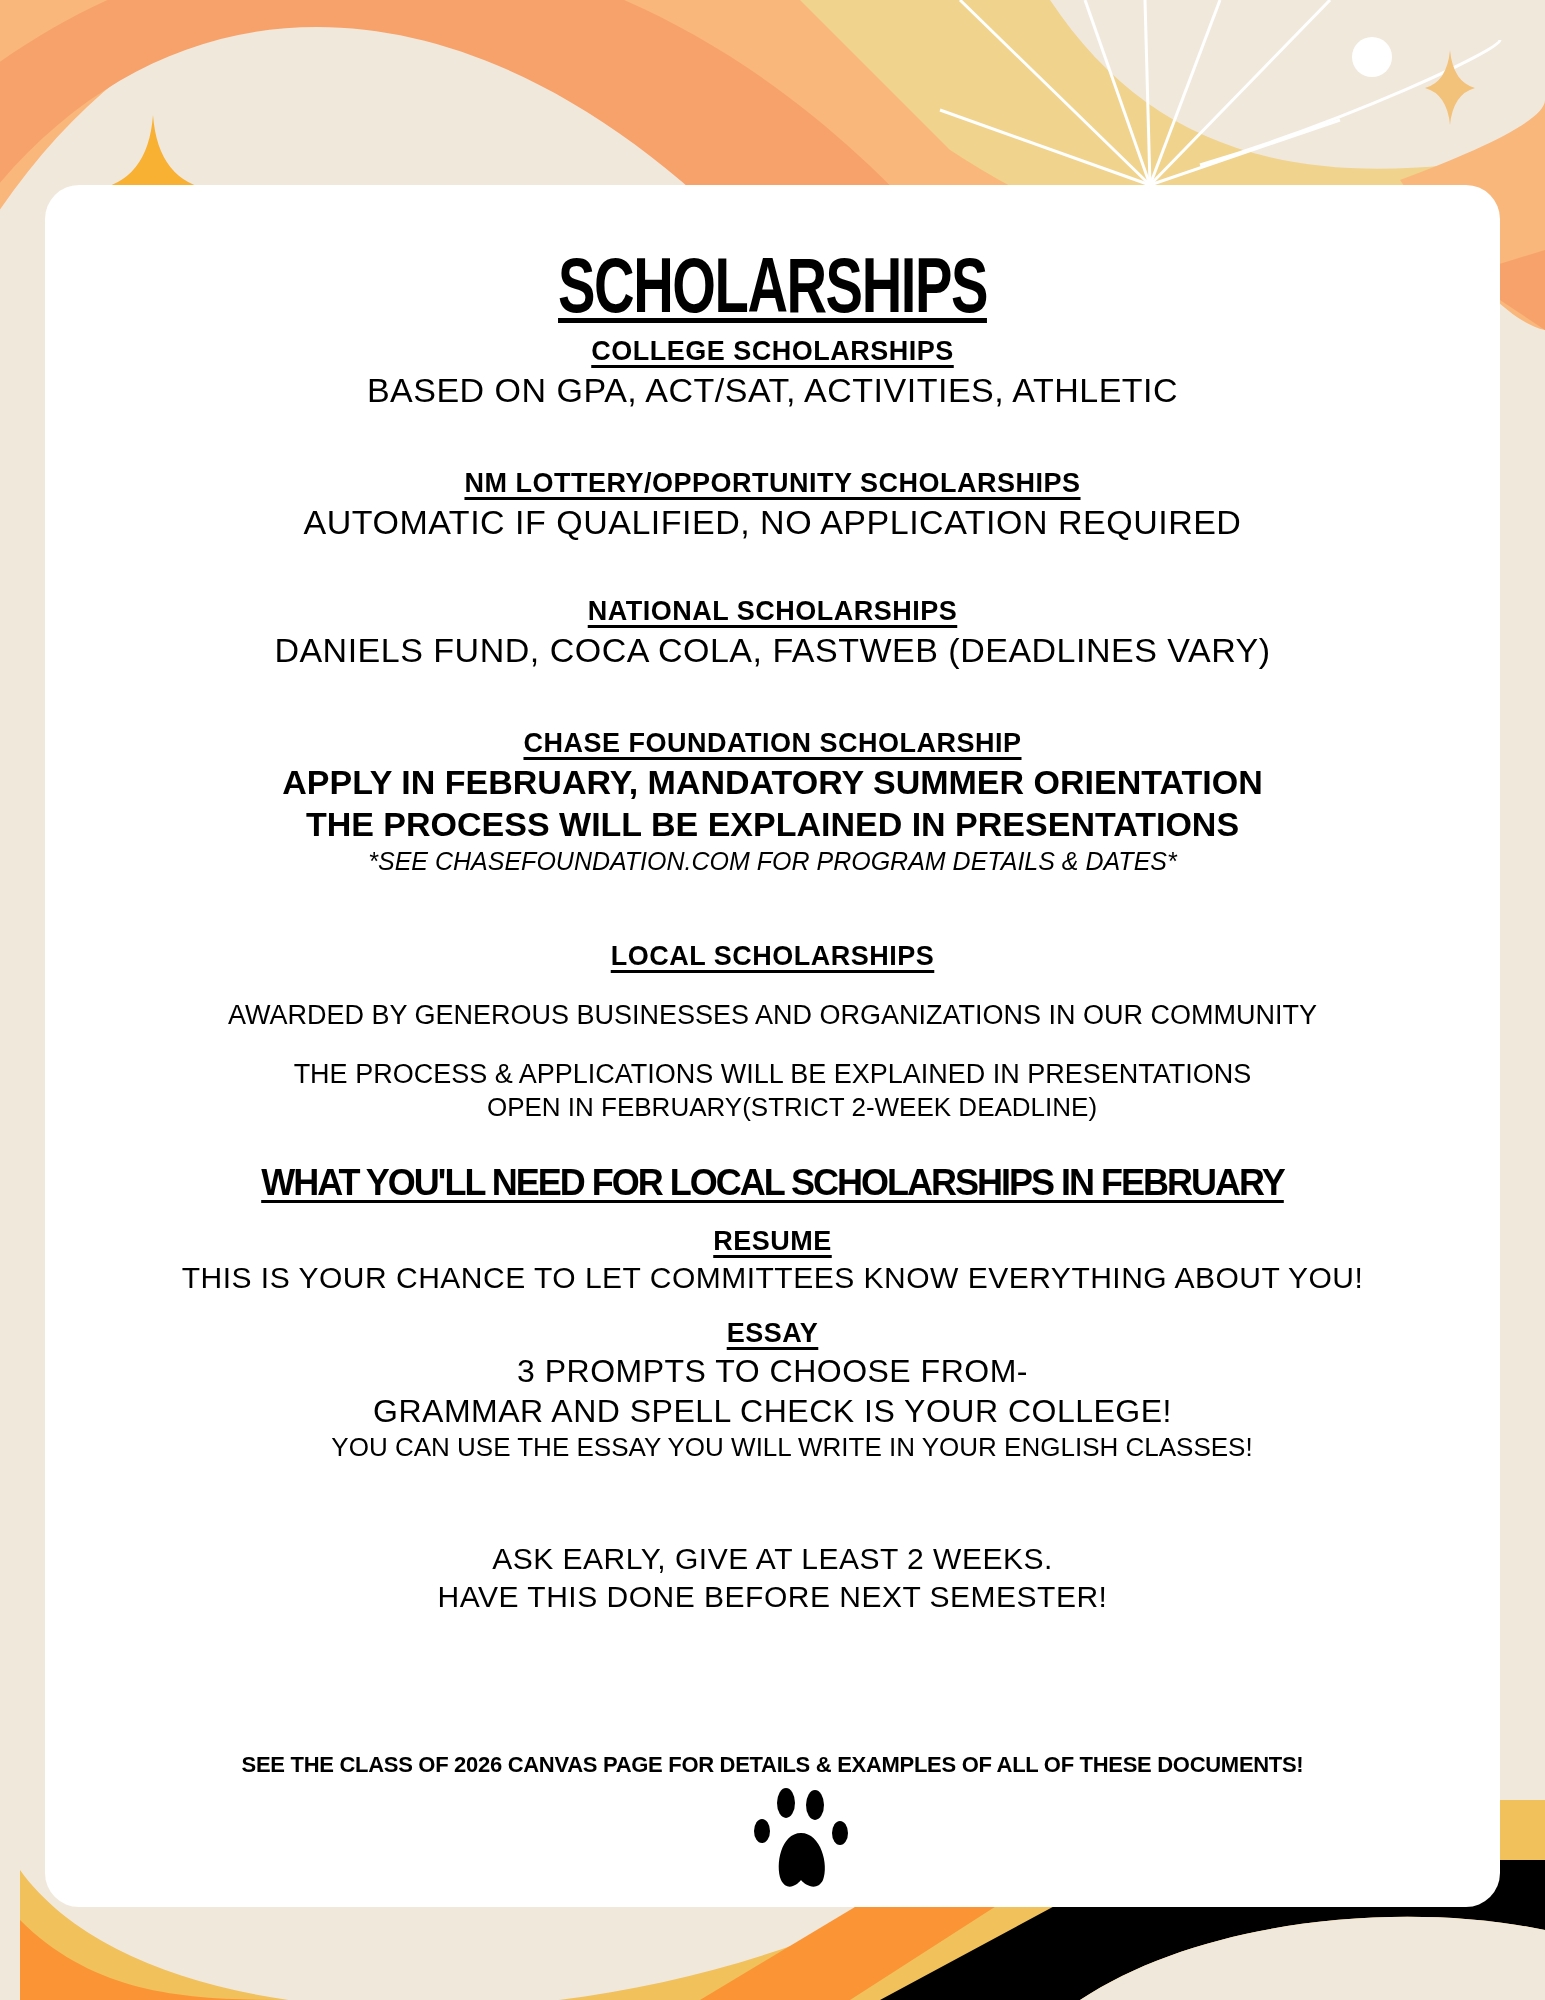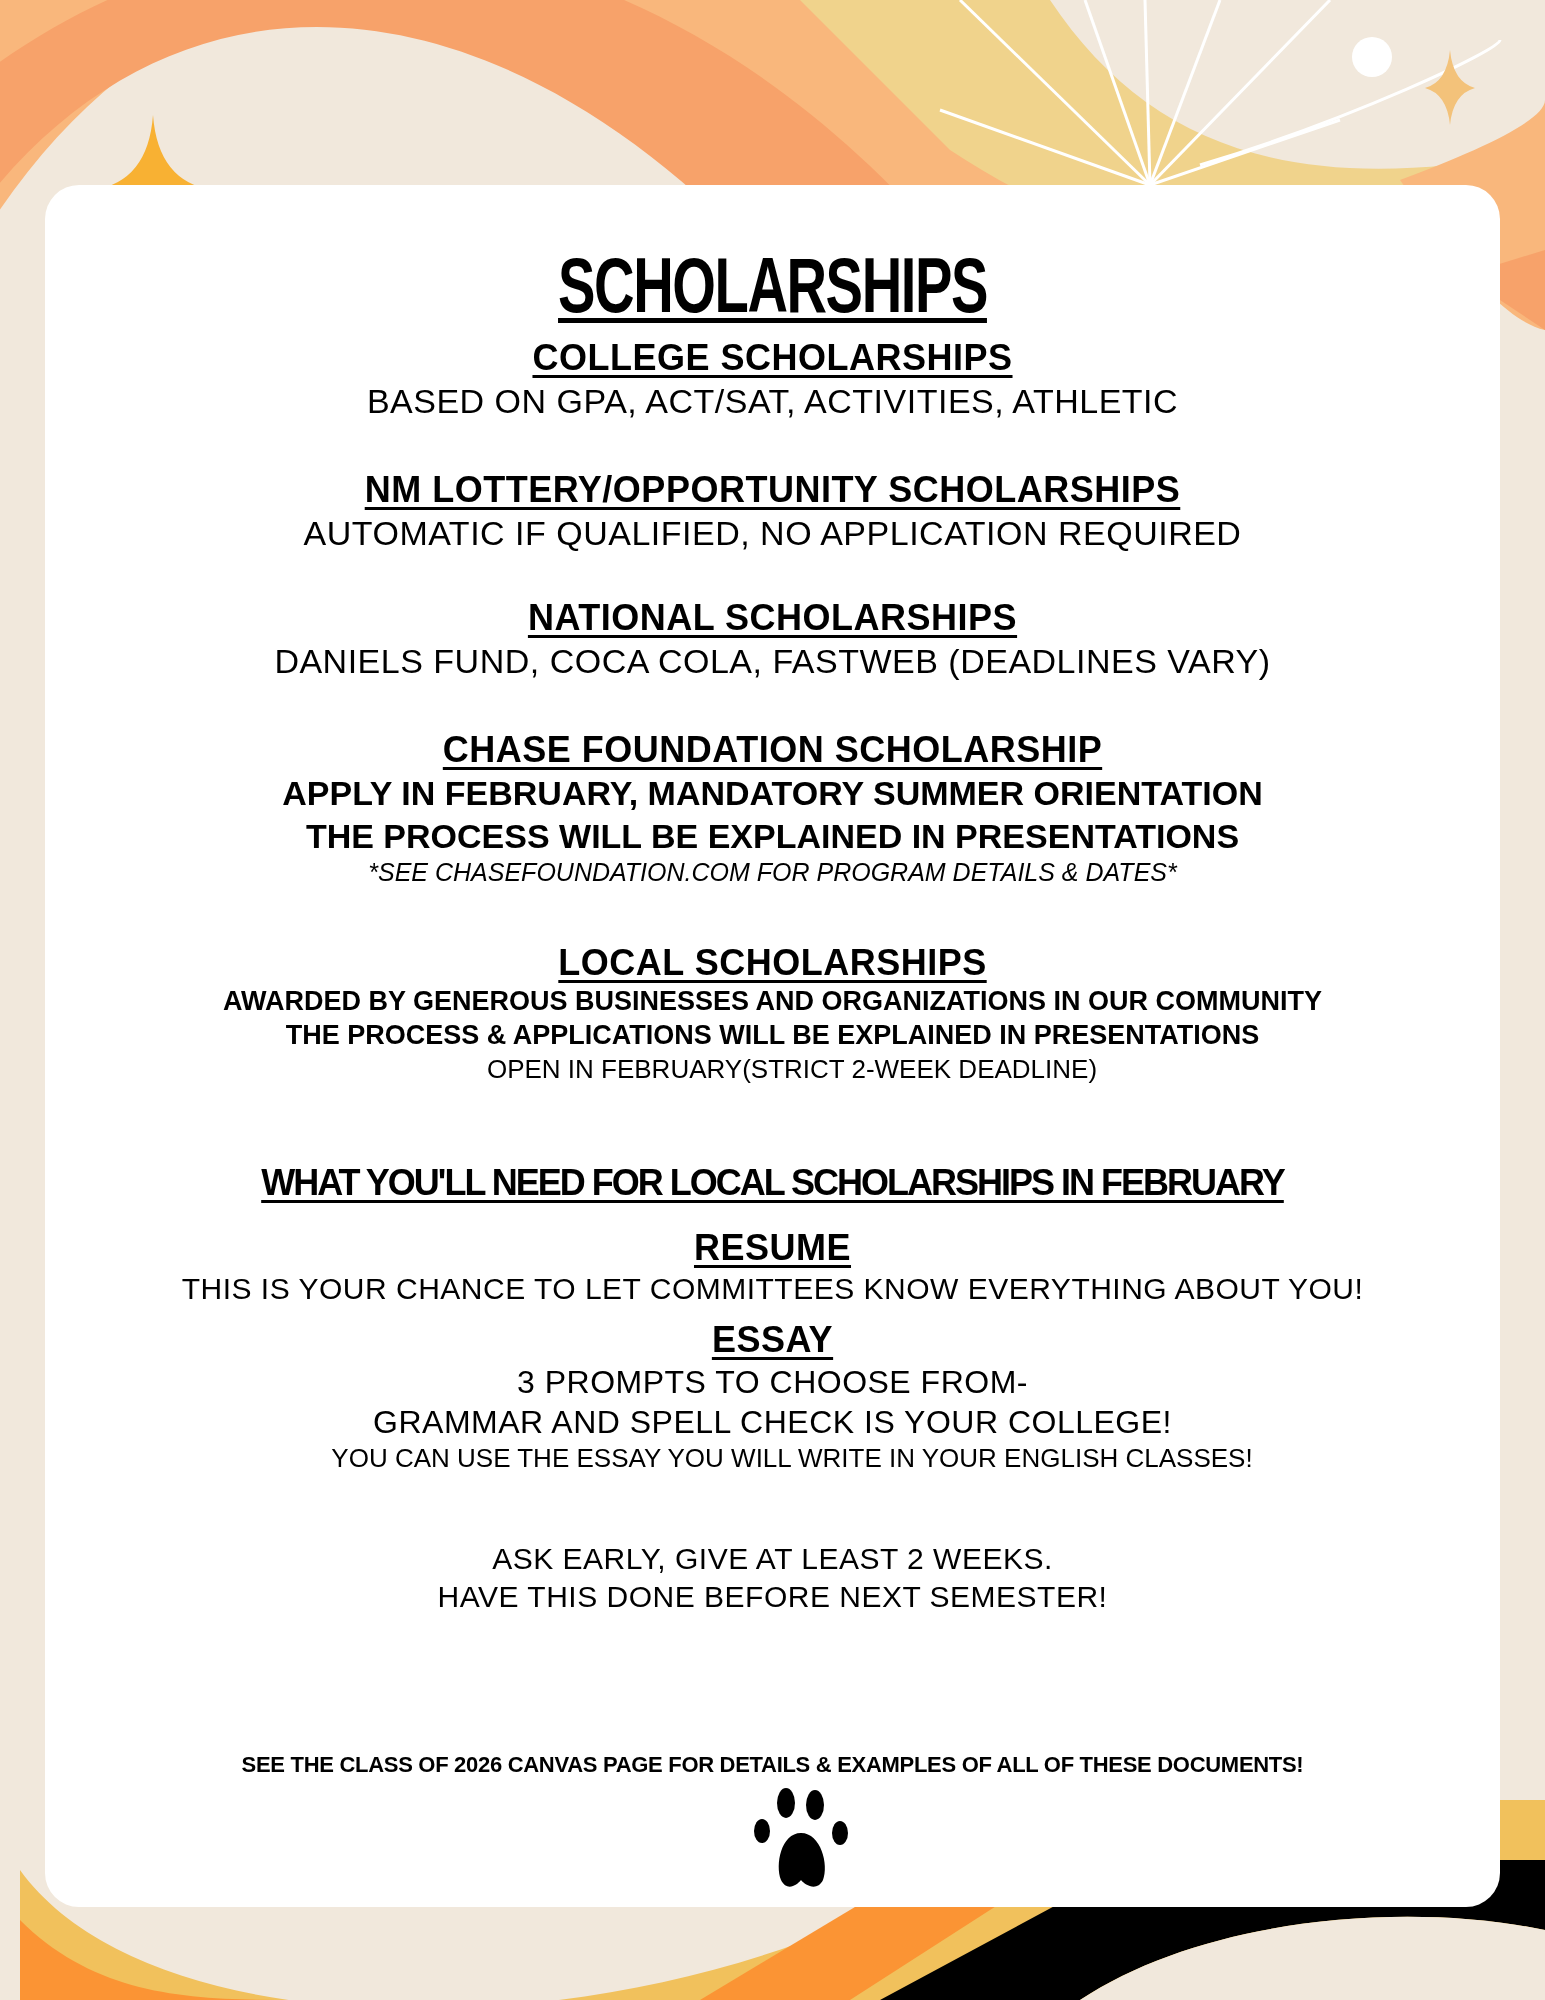--- a/index.html
+++ b/index.html
@@ -2,24 +2,24 @@
 <html><head>
 <meta charset="utf-8">
 <style>
   html, body { margin:0; padding:0; }
   body { width:1545px; height:2000px; position:relative; overflow:hidden; background:#f1e8dc; font-family:"Liberation Sans", sans-serif; color:#000; }
   .bg { position:absolute; inset:0; }
   .card { position:absolute; left:45px; top:185px; width:1455px; height:1722px; background:#fff; border-radius:34px; }
   .content { position:absolute; left:45px; top:185px; width:1455px; text-align:center; }
   .title { position:absolute; left:0; right:0; top:55px; font-family:"Liberation Sans Narrow","Liberation Sans", sans-serif; font-weight:700; font-size:78px; letter-spacing:-2px; transform:scaleX(0.72); transform-origin:center; }
   .title span { text-decoration:underline; text-decoration-thickness:5px; text-underline-offset:6px; }
-  .h { font-weight:700; font-size:36px; text-decoration:underline; text-decoration-thickness:3px; text-underline-offset:5px; letter-spacing:0.5px; }
+  .h { font-weight:700; font-size:27px; text-decoration:underline; text-decoration-thickness:3px; text-underline-offset:5px; letter-spacing:0.5px; }
   .p { font-size:34px; letter-spacing:0.5px; }
   .b { font-weight:700; font-size:34px; }
-  .sb { font-weight:700; font-size:27px; }
+  .sb { font-weight:400; font-size:27px;margin-top:25px; }
   .it { font-style:italic; font-size:25px; }
   .sm { font-size:26px;margin-left:39px; }
   .block { position:absolute; left:0; right:0; }
   .block div { line-height:1.25; }
   .foot { font-weight:700; font-size:22px; letter-spacing:-0.3px;margin-top:21px; }
   .need { font-weight:700; font-size:36px; letter-spacing:-2px; text-decoration:underline; text-decoration-thickness:3px; text-underline-offset:5px; }
 </style>
 </head>
 <body>
 

